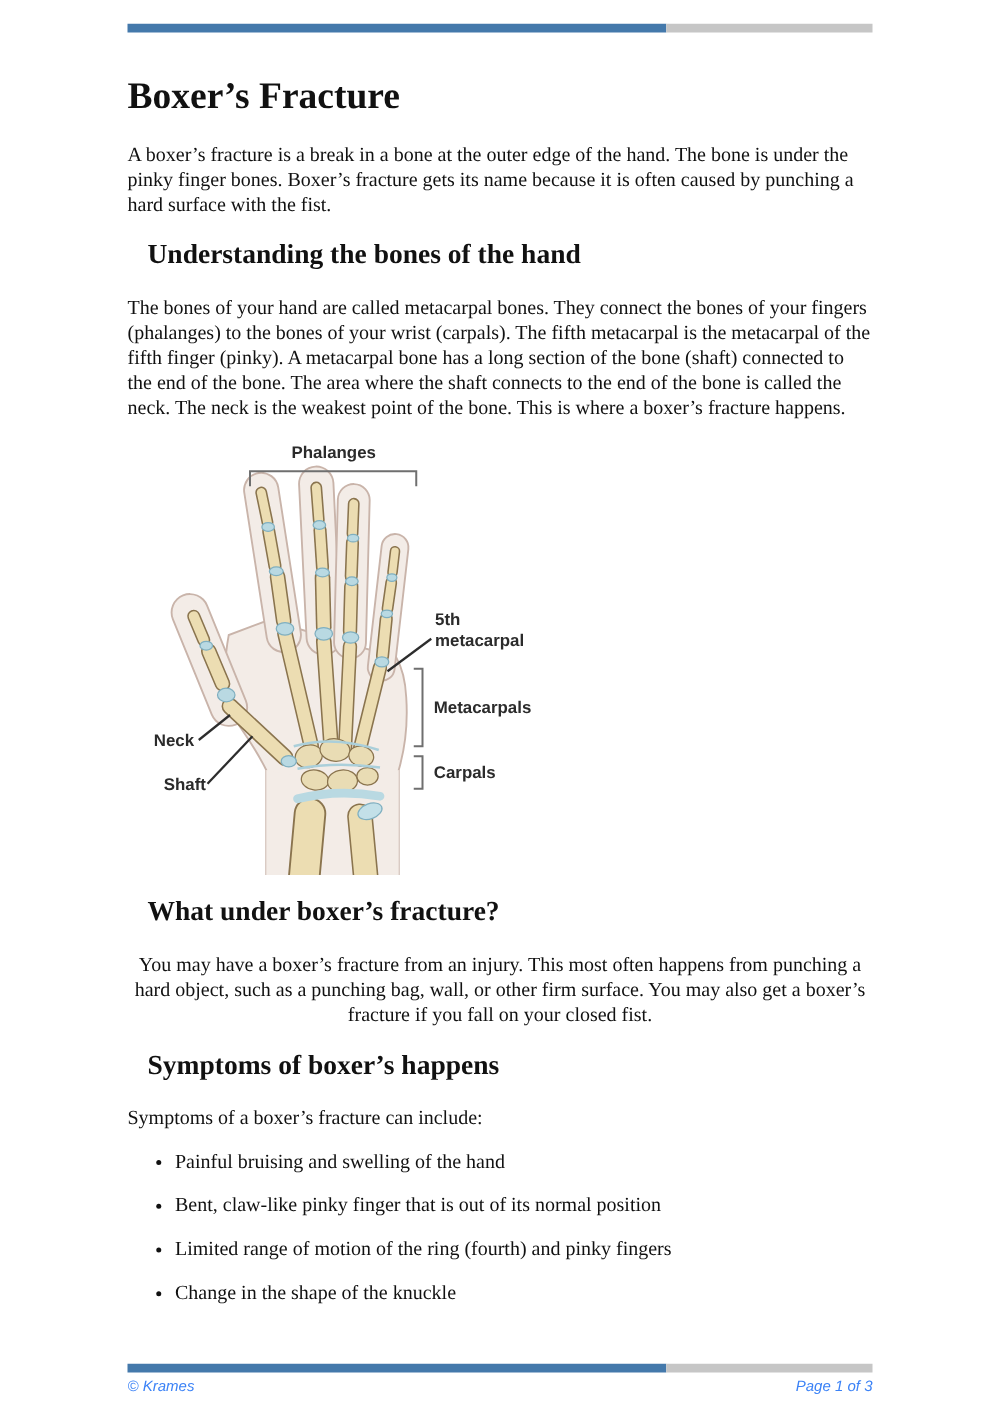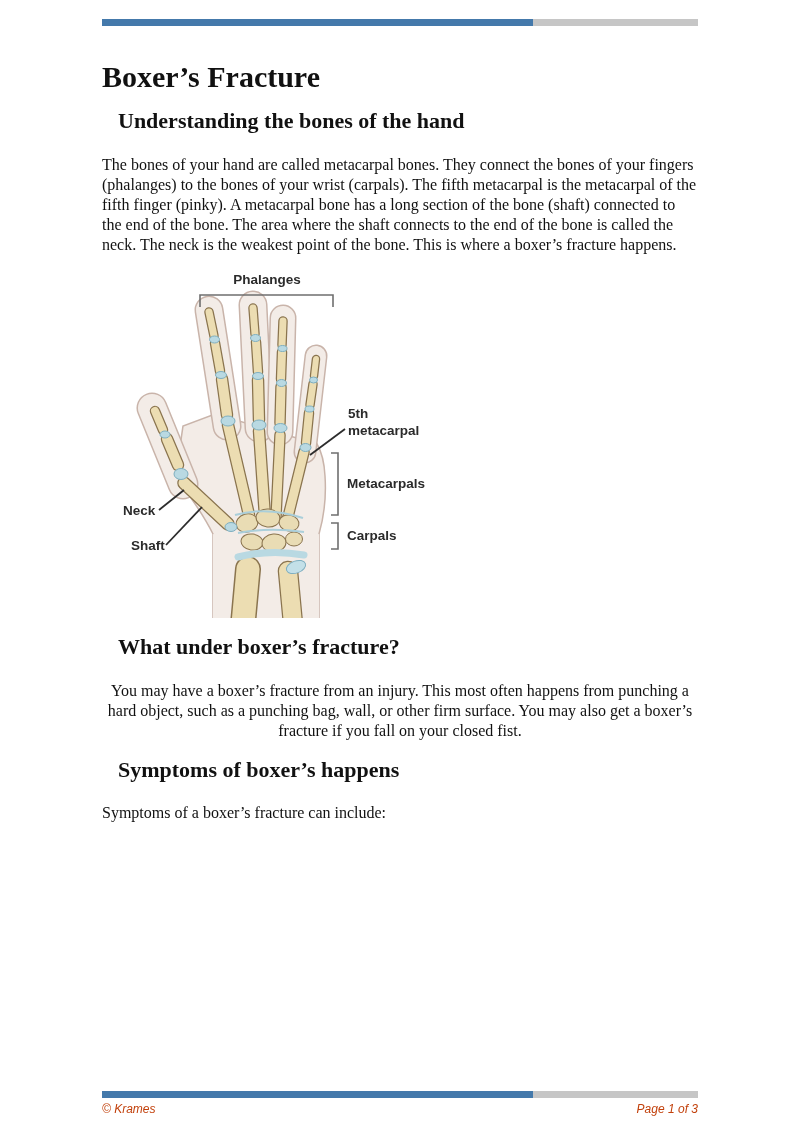--- a/index.html
+++ b/index.html
@@ -20,34 +20,35 @@
   .p-causes{margin-top:22px;text-align:center;}
   .h2-symptoms{margin-top:17px;}
   .p-symptoms{margin-top:21px;}
   ul{margin:15px 0 0 0;padding-left:38px;}
   li{font-size:16px;line-height:20px;margin-bottom:15px;}
   .diagram-label{font-family:"Liberation Sans",sans-serif;font-weight:bold;font-size:13.5px;fill:#2b2b2b;}
   .leader{stroke:#2d2d2d;stroke-width:1.8;fill:none;}
   .bracket{stroke:#6f6f6f;stroke-width:1.6;fill:none;}
   .footer{position:absolute;left:0;top:1091px;width:596px;}
   .footer-row{display:flex;justify-content:space-between;margin-top:4px;
-    font-family:"Liberation Sans",sans-serif;font-style:italic;font-size:12px;color:#c2410c;}
+    font-family:"Liberation Sans",sans-serif;font-style:italic;font-size:12px;color:#3b82f6;}
 </style>
 </head>
 <body>
 
 <div class="page">
 
   <div class="accent-bar">
     <div class="seg-blue"></div>
     <div class="seg-gray"></div>
   </div>
 
   <h1>Boxer’s Fracture</h1>
 
+  <p class="p-intro">A boxer’s fracture is a break in a bone at the outer edge of the hand. The bone is under the pinky finger bones. Boxer’s fracture gets its name because it is often caused by punching a hard surface with the fist.</p>
 
   <h2 class="h2-bones">Understanding the bones of the hand</h2>
   <p class="p-bones">The bones of your hand are called metacarpal bones. They connect the bones of your fingers (phalanges) to the bones of your wrist (carpals). The fifth metacarpal is the metacarpal of the fifth finger (pinky). A metacarpal bone has a long section of the bone (shaft) connected to the end of the bone. The area where the shaft connects to the end of the bone is called the neck. The neck is the weakest point of the bone. This is where a boxer’s fracture happens.</p>
 
   <figure>
     <svg width="330" height="352" viewBox="0 0 330 352" xmlns="http://www.w3.org/2000/svg">
 
       <g>
         <path d="M64,160 Q56,202 72,232 Q86,252 94,268 L94,352 L200,352 L200,268 Q208,240 206,210 Q205,190 198,178 L96,148 Z" fill="#f3ece7" stroke="#c9b4aa" stroke-width="1.5"></path>
         <line x1="33" y1="142" x2="64" y2="218" stroke="#c9b4aa" stroke-width="31" stroke-linecap="round"></line>
@@ -172,20 +173,26 @@
       </g>
     </svg>
   </figure>
 
   <h2 class="h2-causes">What under boxer’s fracture?</h2>
   <p class="p-causes">You may have a boxer’s fracture from an injury. This most often happens from punching a hard object, such as a punching bag, wall, or other firm surface. You may also get a boxer’s fracture if you fall on your closed fist.</p>
 
   <h2 class="h2-symptoms">Symptoms of boxer’s happens</h2>
   <p class="p-symptoms">Symptoms of a boxer’s fracture can include:</p>
 
+  <ul>
+    <li>Painful bruising and swelling of the hand</li>
+    <li>Bent, claw-like pinky finger that is out of its normal position</li>
+    <li>Limited range of motion of the ring (fourth) and pinky fingers</li>
+    <li>Change in the shape of the knuckle</li>
+  </ul>
 
   <div class="footer">
     <div class="accent-bar">
       <div class="seg-blue"></div>
       <div class="seg-gray"></div>
     </div>
     <div class="footer-row">
       <span>© Krames</span>
       <span>Page 1 of 3</span>
     </div>

